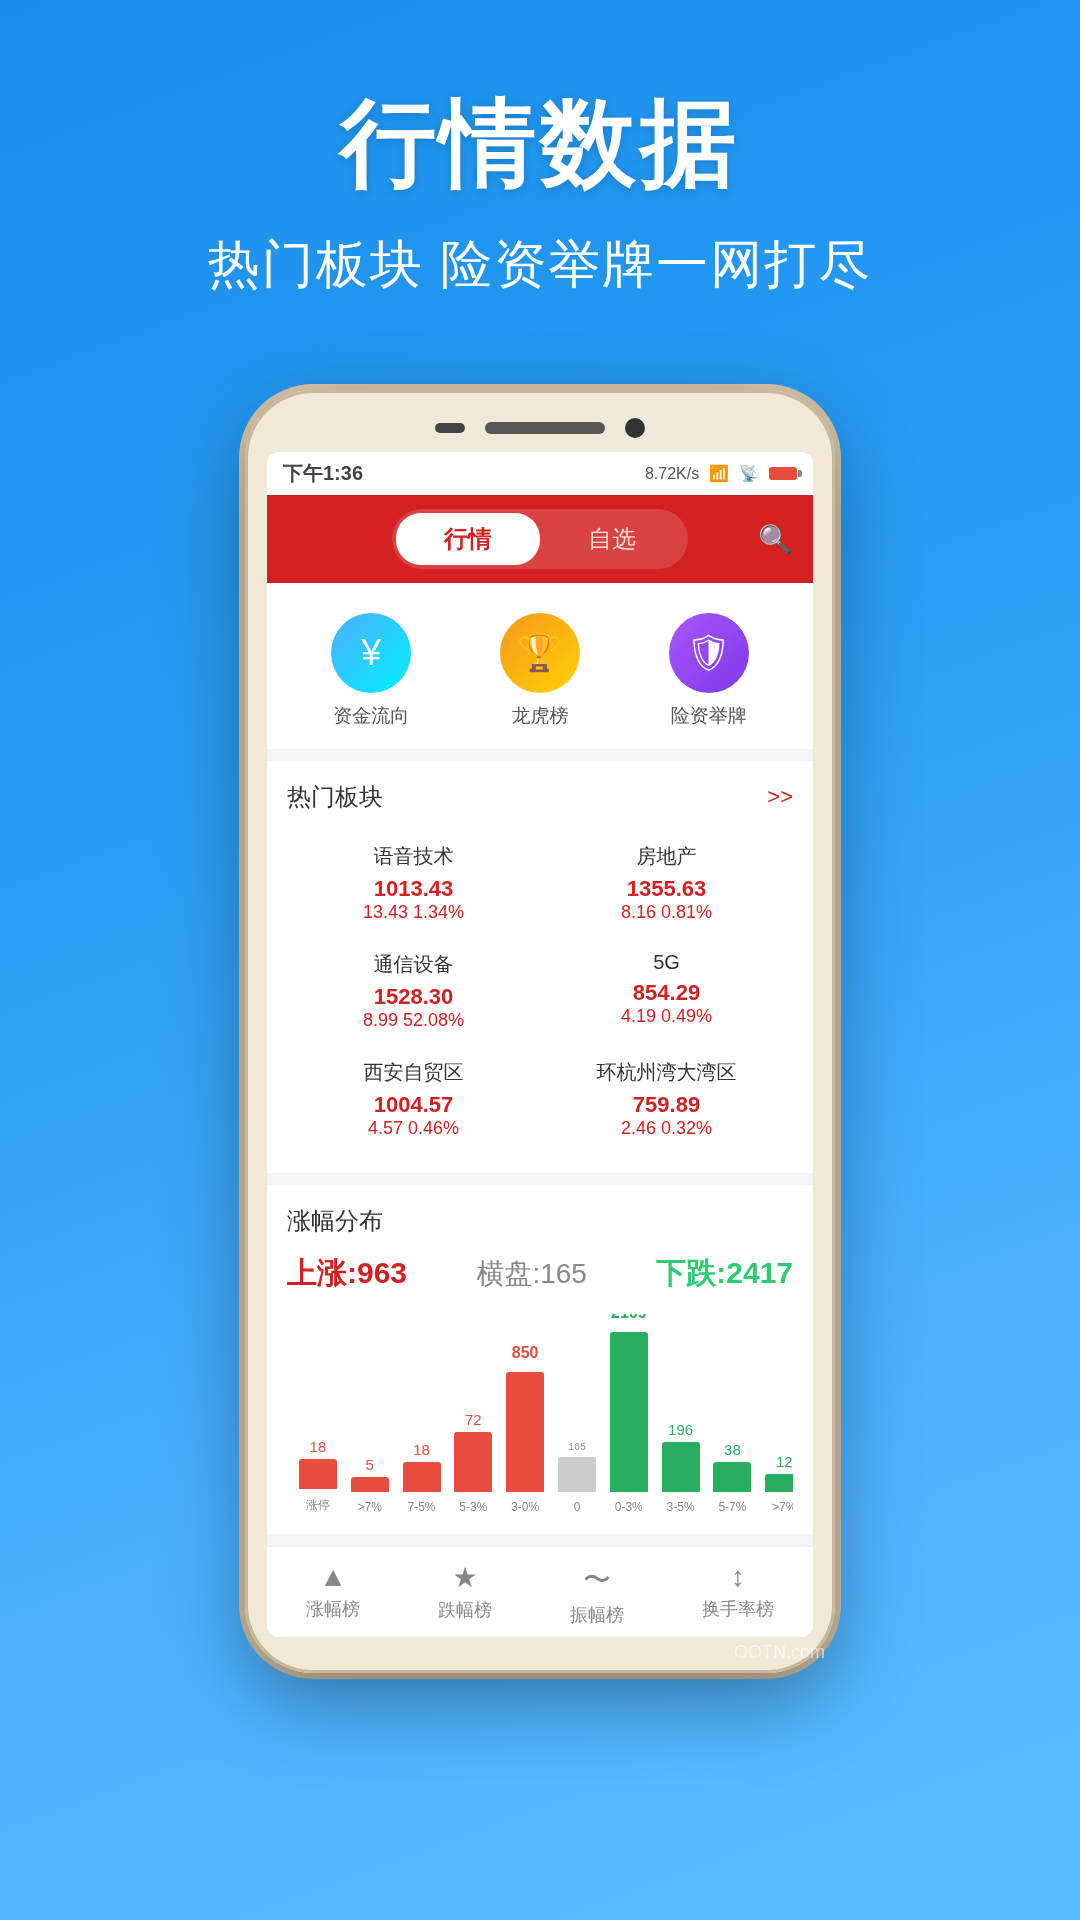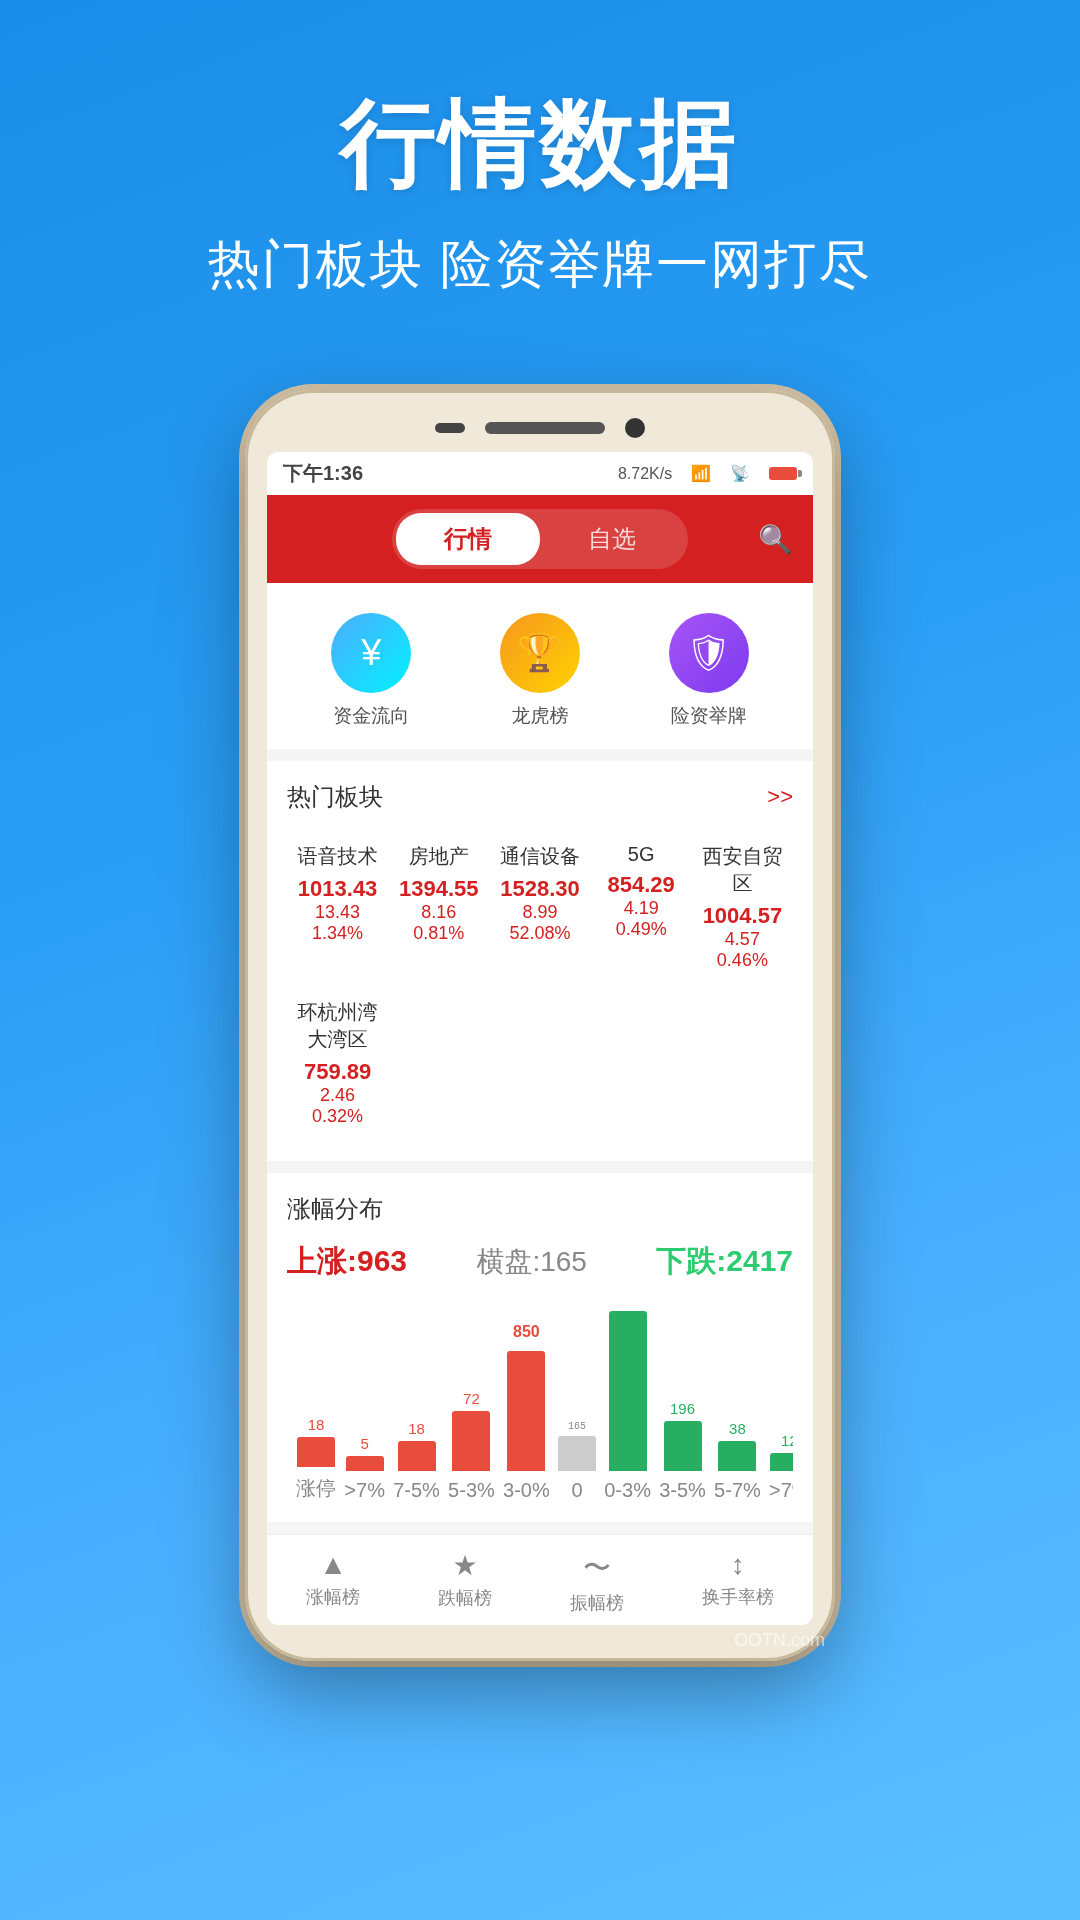--- a/index.html
+++ b/index.html
@@ -86,21 +86,21 @@
     .status-bar {
       background: #fff;
       display: flex;
       justify-content: space-between;
       align-items: center;
       padding: 8px 16px;
       font-size: 18px;
       color: #333;
     }
     .status-time { font-weight: 600; font-size: 20px; color: #444; }
-    .status-right { display: flex; align-items: center; gap: 19px; font-size: 16px; color: #555; }
+    .status-right { display: flex; align-items: center; gap: 10px; font-size: 16px; color: #555; }
     .battery {
       width: 28px; height: 13px;
       background: #e74c3c;
       border-radius: 3px;
       position: relative;
       display: inline-block;
     }
     .battery::after {
       content: '';
       position: absolute;
@@ -188,21 +188,21 @@
       display: flex;
       justify-content: space-between;
       align-items: center;
       margin-bottom: 16px;
     }
     .section-title { font-size: 24px; color: #333; font-weight: 400; }
     .section-more { color: #d42020; font-size: 22px; }
 
     .sectors-grid {
       display: grid;
-      grid-template-columns: repeat(5, 1fr);
+      grid-template-columns: repeat(2, 1fr);
       gap: 0;
     }
     .sector-item {
       padding: 14px 10px;
       text-align: center;
     }
     .sector-name { font-size: 20px; color: #333; margin-bottom: 6px; }
     .sector-price { font-size: 22px; color: #d42020; font-weight: 600; }
     .sector-change { font-size: 18px; color: #d42020; }
 
@@ -245,21 +245,21 @@
       margin-bottom: 2px;
     }
     .bar {
       width: 38px;
       border-radius: 3px 3px 0 0;
     }
     .bar.red { background: #e74c3c; }
     .bar.green { background: #27ae60; }
     .bar.gray { background: #ccc; }
     .bar-bottom-label {
-      font-size: 20px;
+      font-size: 12px;
       color: #888;
       margin-top: 4px;
       text-align: center;
     }
     .bar-value {
       font-size: 16px;
       color: #555;
       text-align: center;
     }
 
@@ -351,21 +351,21 @@
           </div>
           <div class="sectors-grid">
 
             <div class="sector-item">
               <div class="sector-name">语音技术</div>
               <div class="sector-price">1013.43</div>
               <div class="sector-change">13.43  1.34%</div>
             </div>
             <div class="sector-item">
               <div class="sector-name">房地产</div>
-              <div class="sector-price">1394.55</div>
+              <div class="sector-price">1355.63</div>
               <div class="sector-change">8.16  0.81%</div>
             </div>
             <div class="sector-item">
               <div class="sector-name">通信设备</div>
               <div class="sector-price">1528.30</div>
               <div class="sector-change">8.99  52.08%</div>
             </div>
 
             <div class="sector-item">
               <div class="sector-name">5G</div>

